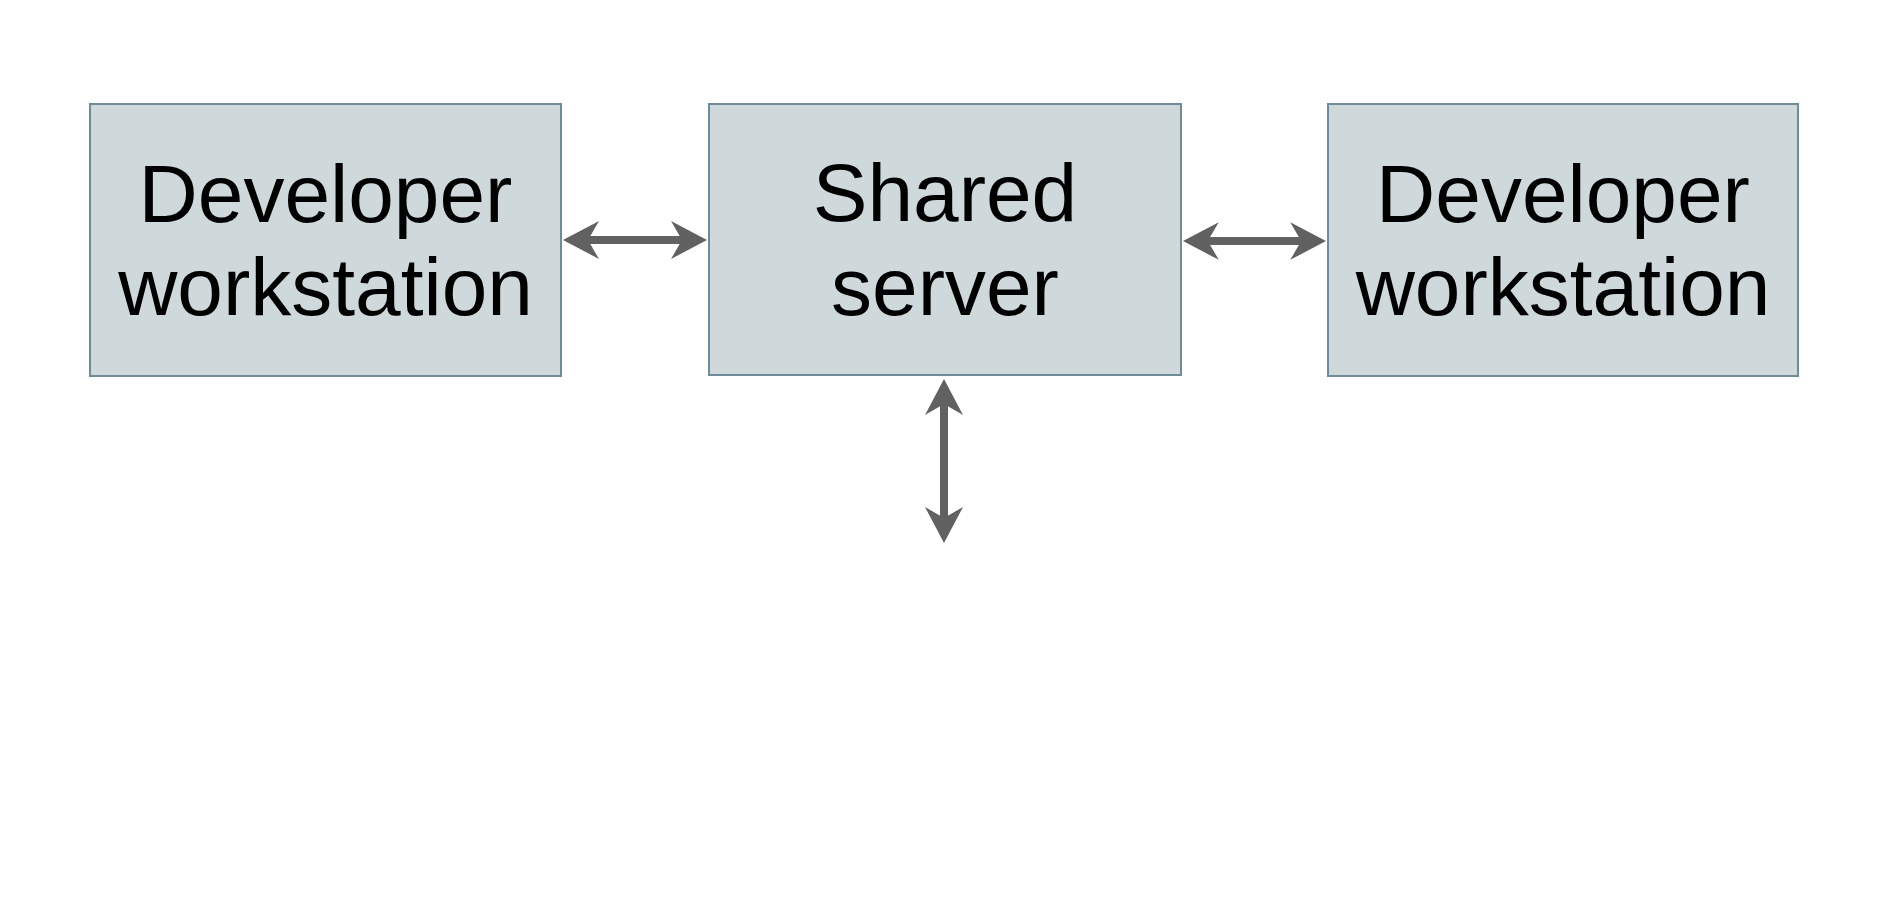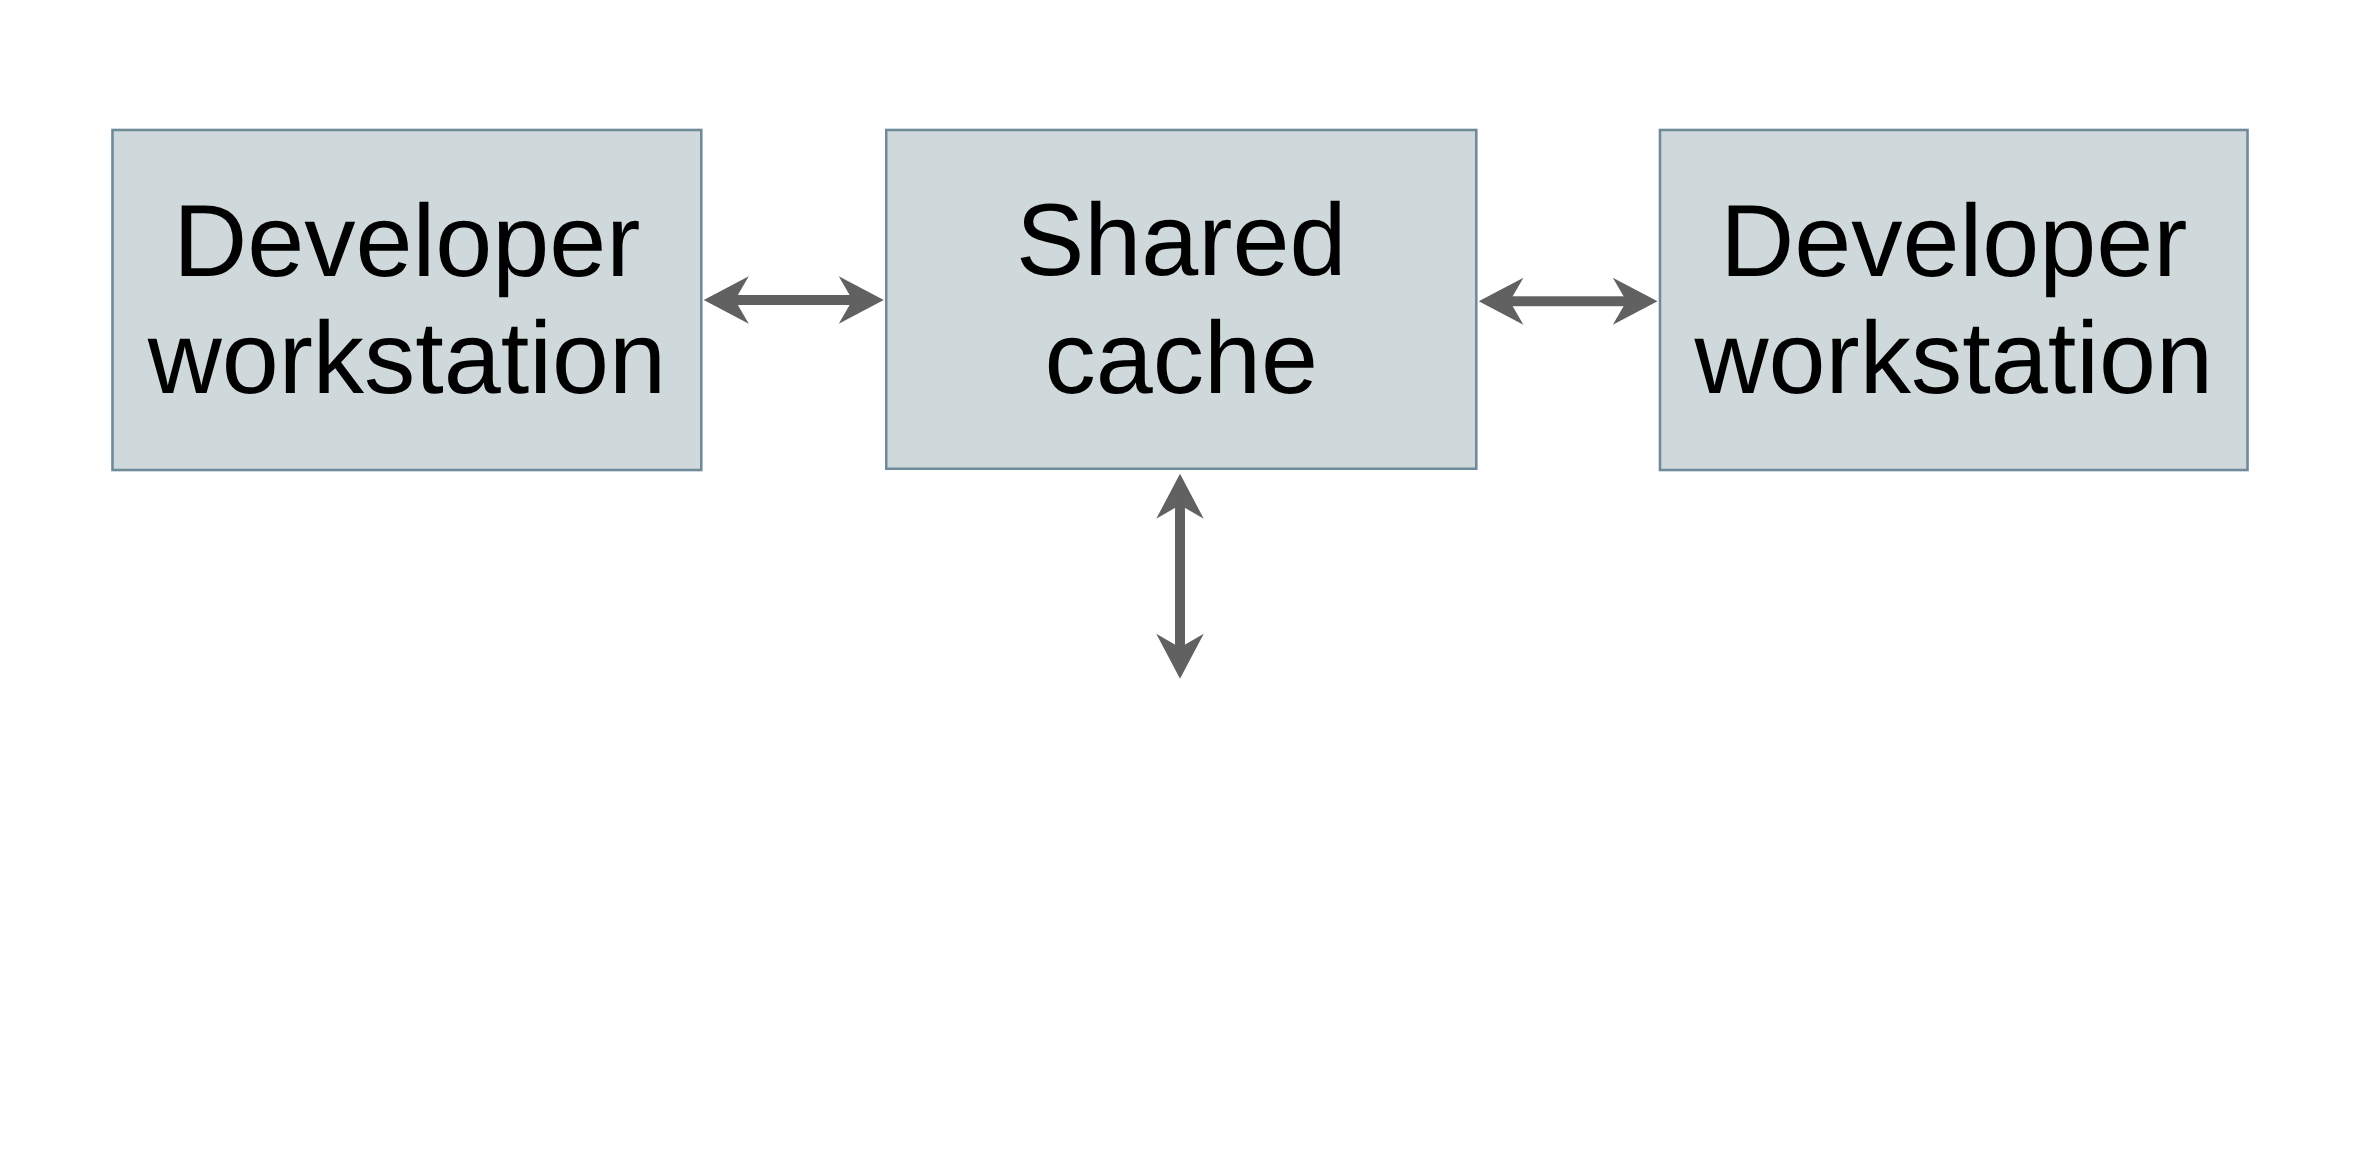--- a/index.html
+++ b/index.html
@@ -49,21 +49,21 @@
 
 <div class="stage">
 
   <div class="node node-dev-left">
     <span>Developer
 workstation</span>
   </div>
 
   <div class="node node-shared">
     <span>Shared
-cache</span>
+server</span>
   </div>
 
   <div class="node node-dev-right">
     <span>Developer
 workstation</span>
   </div>
 
 
   <div class="arrow arrow-left">
     <svg viewBox="0 0 146 48">

